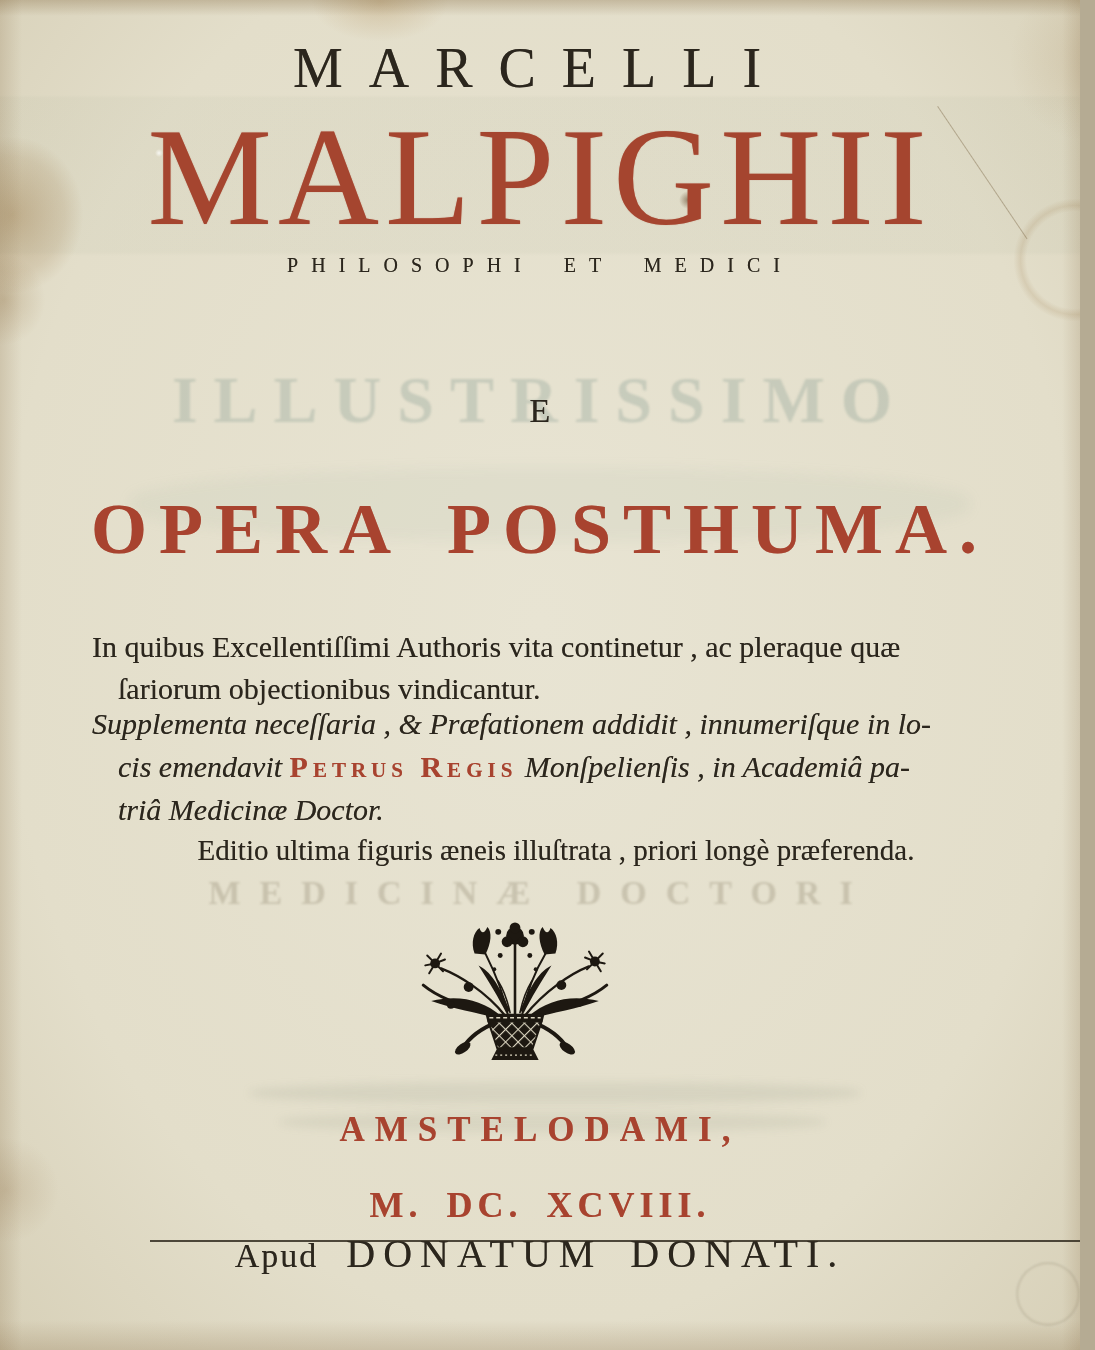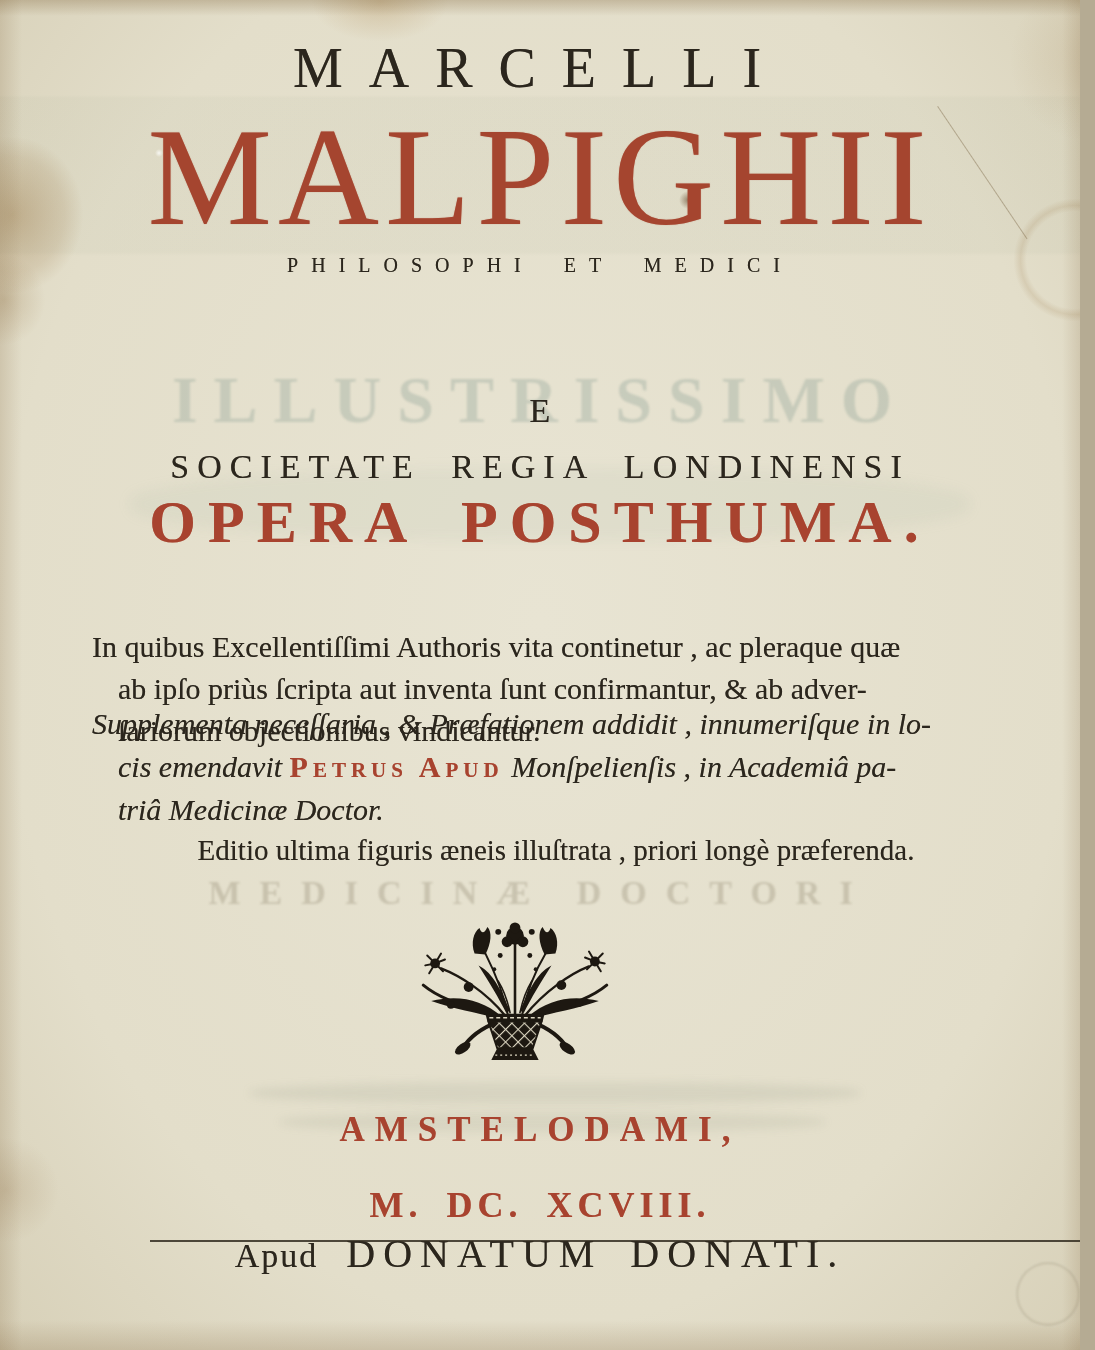--- a/index.html
+++ b/index.html
@@ -38,21 +38,21 @@
   }
   .line{position:absolute;left:0;right:0;text-align:center;white-space:nowrap;}
   .black{color:#2b261d;text-shadow:0 0 .6px rgba(43,38,29,.55);}
   .red{color:#a8432f;text-shadow:0 0 .6px rgba(168,67,47,.5);}
   .l-author1{top:36px;font-size:56px;letter-spacing:26px;}
   .l-author2{top:96px;font-size:140px;letter-spacing:6px;color:#a5452f;text-shadow:0 0 1px rgba(165,69,47,.55);}
   .l-epithet{top:254px;font-size:20px;letter-spacing:13px;word-spacing:12px;}
   .l-origin{top:300px;font-size:62px;letter-spacing:25px;font-weight:bold;}
   .l-conn{top:392px;font-size:34px;}
   .l-society{top:448px;font-size:34px;letter-spacing:8px;word-spacing:14px;}
-  .l-title{top:488px;font-size:60px;letter-spacing:12px;word-spacing:18px;font-weight:bold;}
+  .l-title{top:488px;font-size:72px;letter-spacing:12px;word-spacing:18px;font-weight:bold;}
   .para{position:absolute;left:92px;width:935px;font-size:30px;line-height:42px;}
   .p-sum{top:578px;margin-top:48px;}
   .p-ed{top:702px;font-style:italic;line-height:43px;}
   .para .ind{margin-left:26px;}
   .editor-name{font-style:normal;font-variant:small-caps;letter-spacing:5px;font-weight:bold;color:#a8432f;text-shadow:0 0 .6px rgba(168,67,47,.5);}
   .l-edition{top:834px;font-size:29px;padding-left:32px;}
   .l-city{top:1110px;font-size:35px;letter-spacing:10px;font-weight:bold;}
   .l-publisher{top:1230px;font-size:40px;letter-spacing:8px;word-spacing:10px;}
   .l-publisher .apud{font-size:34px;letter-spacing:2px;}
   .l-year{top:1184px;font-size:36px;letter-spacing:5px;word-spacing:10px;font-weight:bold;}
@@ -80,33 +80,31 @@
   <div class="smudge s1"></div>
   <div class="smudge s2"></div>
   <div class="smudge s3"></div>
   <div class="crease"></div>
   <div class="stamp"></div>
 
   <div class="line black l-author1">MARCELLI</div>
   <div class="line l-author2">MALPIGHII</div>
   <div class="line black l-epithet">PHILOSOPHI ET MEDICI</div>
   <div class="line black l-conn">E</div>
-  <div class="line black l-society">SOCIETATE REGIA LONDINENSI</div>
   <div class="line red l-title">OPERA POSTHUMA.</div>
 
   <div class="para p-sum black">
     <div>In quibus Excellentiſſimi Authoris vita continetur , ac pleraque quæ</div>
-    <div class="ind">ab ipſo priùs ſcripta aut inventa ſunt confirmantur, &amp; ab adver-</div>
     <div class="ind">ſariorum objectionibus vindicantur.</div>
   </div>
 
   <div class="para p-ed black">
     <div>Supplementa neceſſaria , &amp; Præfationem addidit , innumeriſque in lo-</div>
     <div class="ind">
-      <span>cis emendavit </span><span class="editor-name">Petrus Apud</span><span> Monſpelienſis , in Academiâ pa-</span>
+      <span>cis emendavit </span><span class="editor-name">Petrus Regis</span><span> Monſpelienſis , in Academiâ pa-</span>
     </div>
     <div class="ind">triâ Medicinæ Doctor.</div>
   </div>
 
   <div class="line black l-edition">Editio ultima figuris æneis illuſtrata , priori longè præferenda.</div>
 
   <svg class="woodcut" width="208" height="143" viewBox="0 0 210 145" aria-hidden="true">
     <defs>
       <pattern id="lat" width="9" height="9" patternUnits="userSpaceOnUse" patternTransform="rotate(45 0 0)">
         <rect width="9" height="9" fill="#1d1811"></rect>

